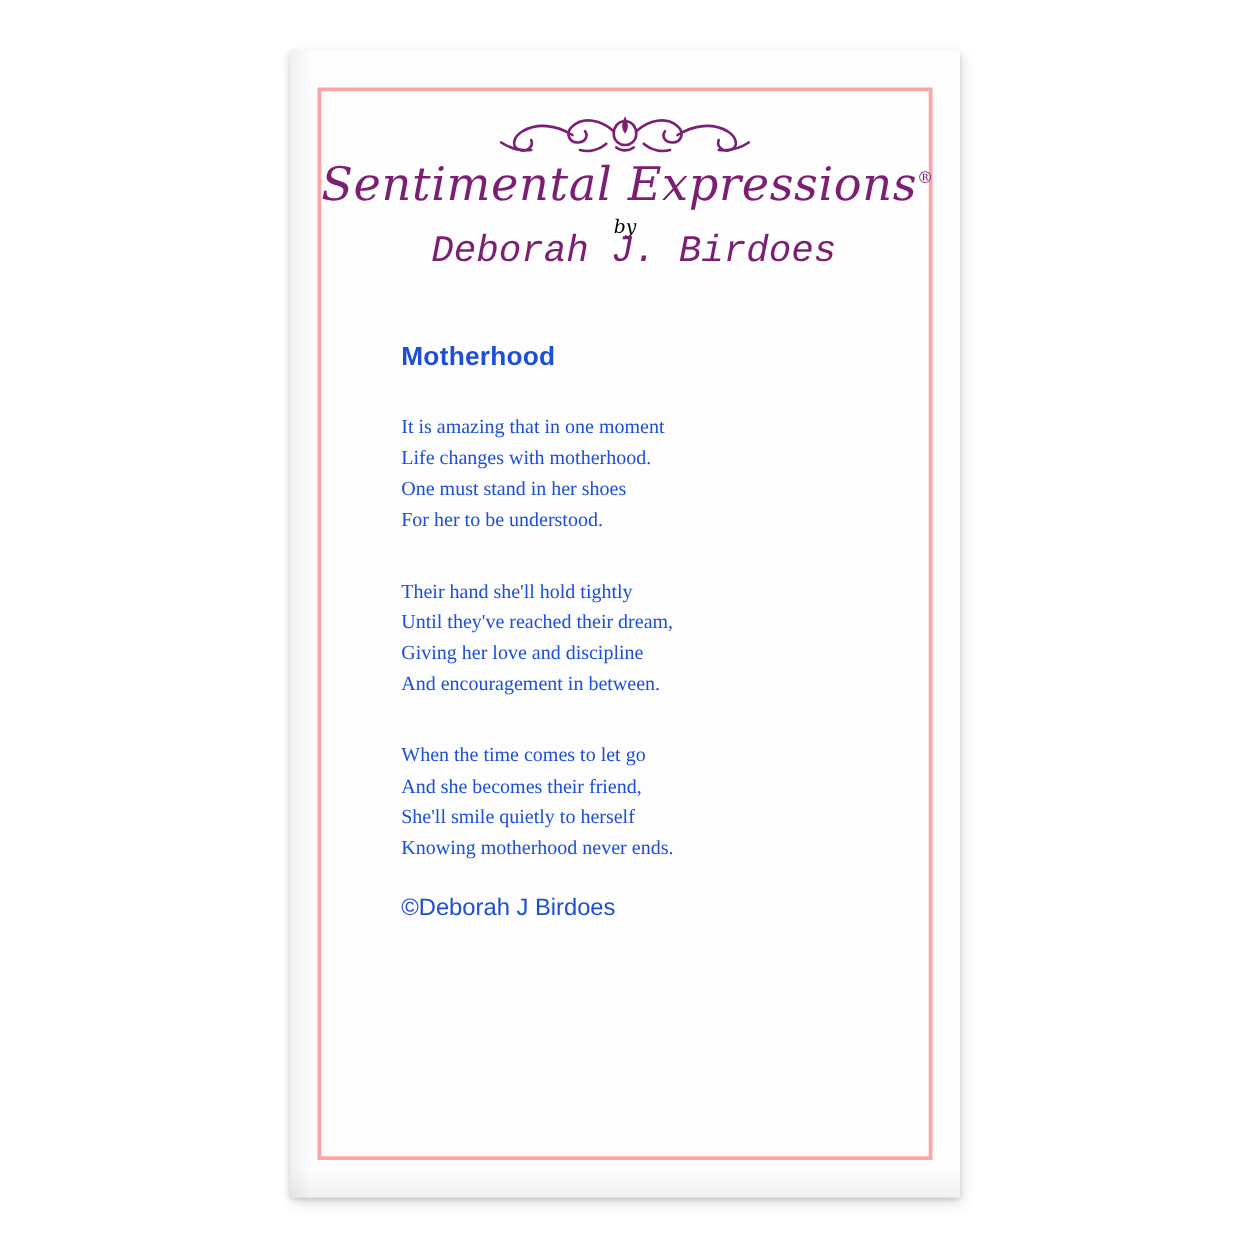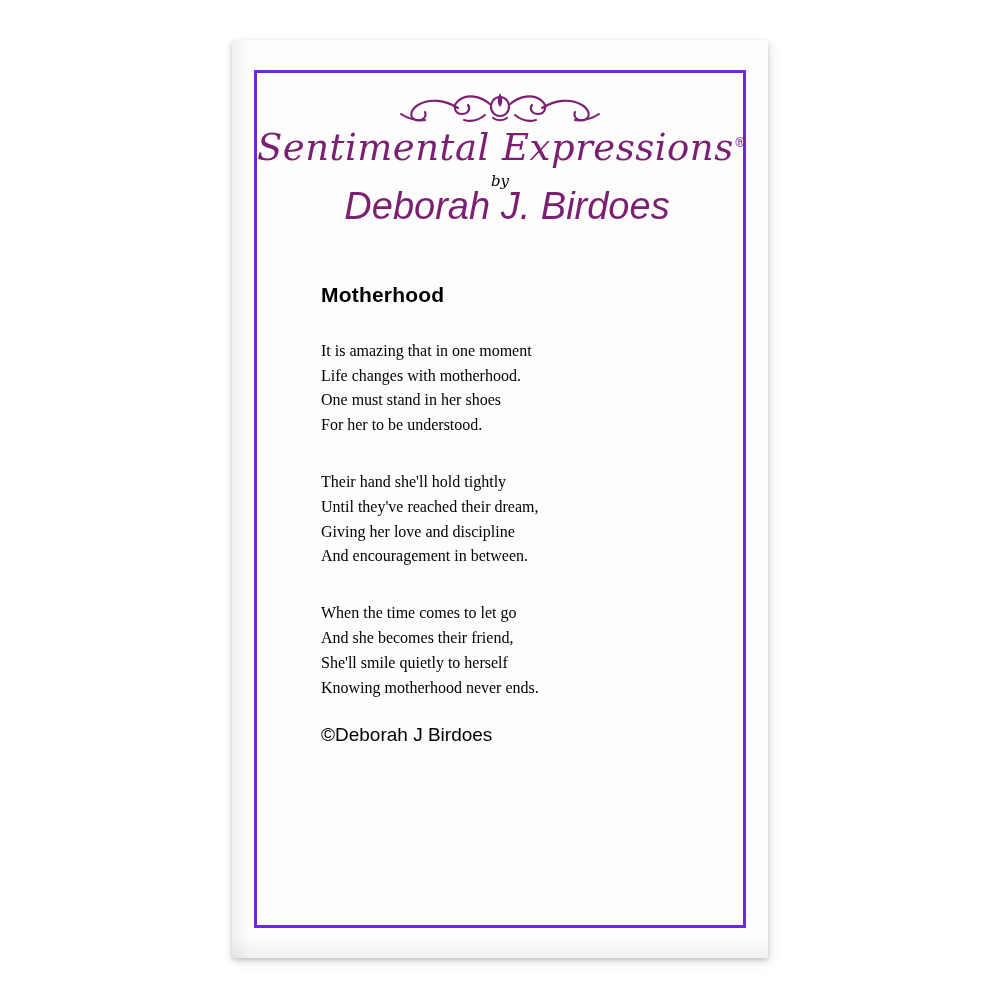--- a/index.html
+++ b/index.html
@@ -53,21 +53,21 @@
     pointer-events: none;
   }
 
   
   .frame {
     position: absolute;
     left: 22px;
     top: 30px;
     right: 22px;
     bottom: 30px;
-    border: 3px solid #6d28d9;
+    border: 3px solid #fca5a5;
   }
 
   .inner {
     position: absolute;
     left: 0; top: 0; right: 0; bottom: 0;
     padding: 0;
   }
 
   
   .masthead {
@@ -101,34 +101,34 @@
   .by {
     font-family: "DejaVu Serif", "Liberation Serif", serif;
     font-style: italic;
     color: #000000;
     font-size: 15px;
     margin-top: 6px;
     line-height: 1;
   }
 
   .author {
-    font-family: Liberation Sans, sans-serif;
+    font-family: Liberation Mono, monospace;
     font-style: italic;
     color: #7b1f72;
-    font-size: 38px;
+    font-size: 30px;
     line-height: 1.05;
     margin-top: -2px;
     white-space: nowrap;
     padding-left: 14px;
   }
 
   
   .body {
     margin: 56px 0 0 64px;
-    color: #000000;
+    color: #1d4ed8;
   }
 
   .poem-title {
     font-family: "Liberation Sans", sans-serif;
     font-weight: bold;
     font-size: 21px;
     letter-spacing: 0.2px;
     margin-bottom: 16px;
   }
 

